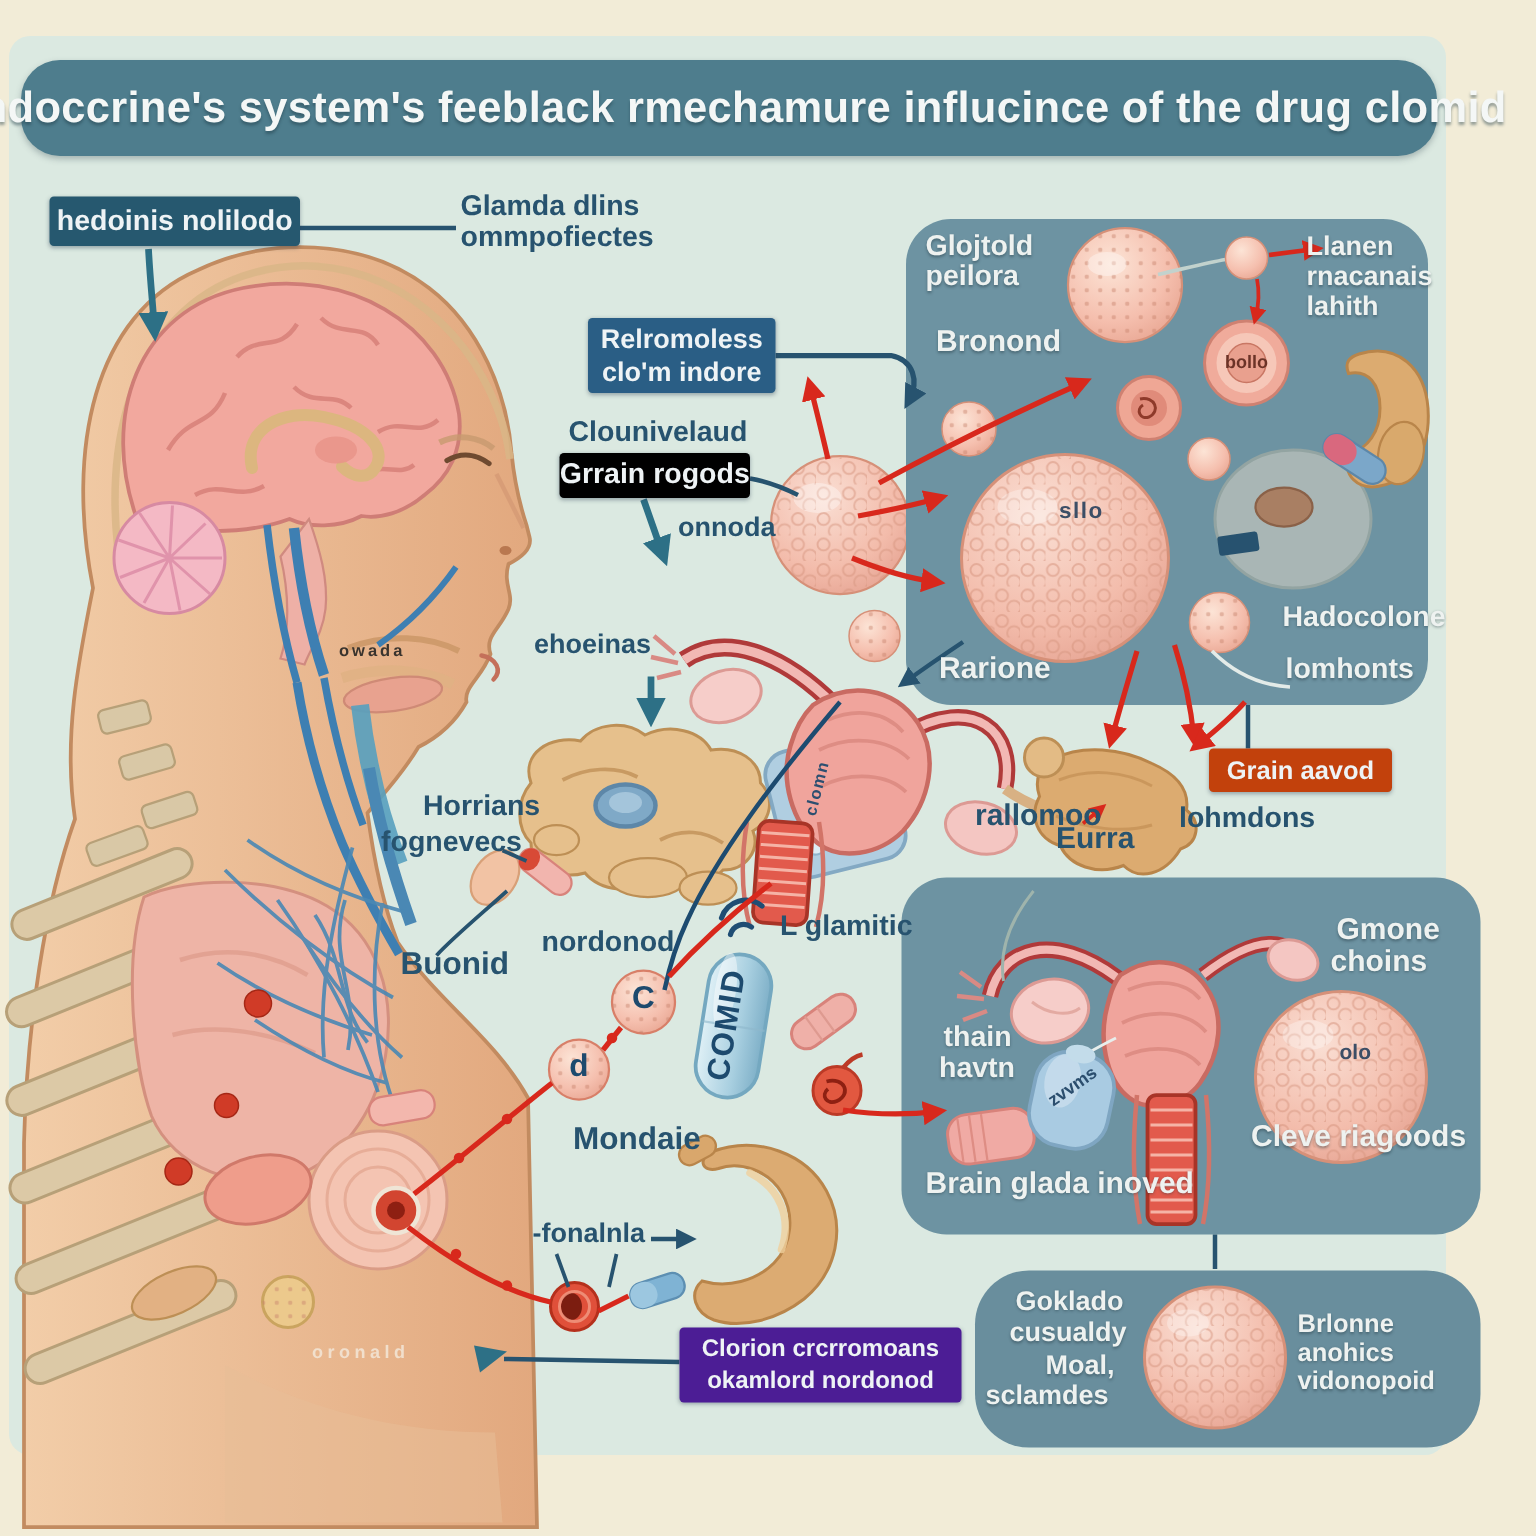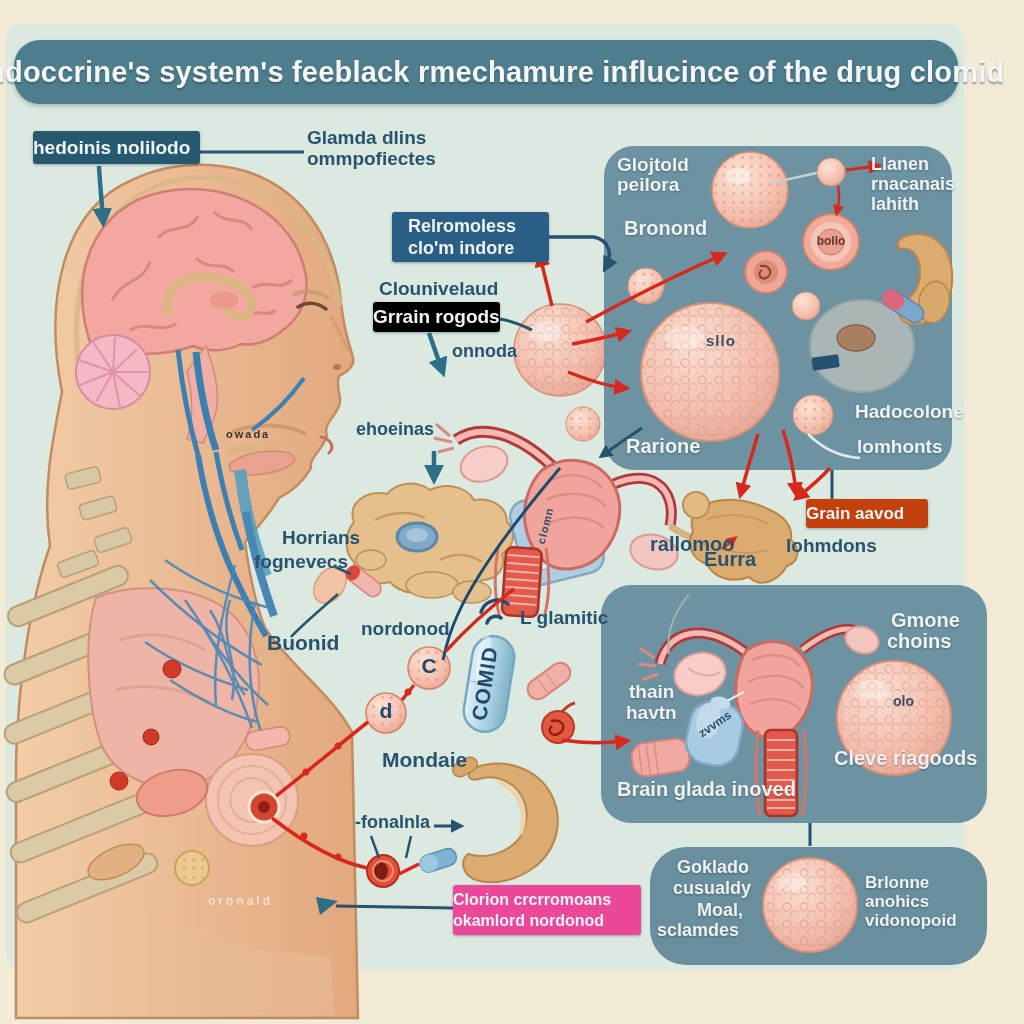--- a/index.html
+++ b/index.html
@@ -6,21 +6,21 @@
   .canvas{position:relative;width:1024px;height:1024px;background:#f2ecd7;overflow:hidden;
           font-family:"Liberation Sans",sans-serif;}
   .art{position:absolute;left:0;top:0;}
   .title-bar{position:absolute;left:14px;top:40px;width:944px;height:64px;background:#4e7d8d;
              border-radius:26px;display:flex;align-items:center;justify-content:center;
              box-shadow:0 2px 4px rgba(60,80,90,.35);}
   .title-bar span{color:#f4f7f6;font-size:29px;font-weight:800;letter-spacing:.2px;
                   text-shadow:0 2px 2px rgba(30,60,70,.45);white-space:nowrap;}
   .lbl{position:absolute;font-weight:700;font-size:19px;color:#27536f;white-space:nowrap;line-height:1.05;}
   .white{color:#eef2f0;text-shadow:0 1px 2px rgba(30,50,60,.45);}
-  .box{position:absolute;background:#2a5b80;color:#eef3f5;font-weight:700;text-align:left;
+  .box{position:absolute;background:#2a5b80;color:#eef3f5;font-weight:700;text-align:center;
        border-radius:3px;box-shadow:0 1px 3px rgba(40,60,80,.4);white-space:nowrap;}
   .ctr{text-align:center;}
 </style>
 </head>
 <body>
 
 <div class="canvas">
 
 <svg class="art" width="1024" height="1024" viewBox="0 0 1024 1024">
   <defs>
@@ -370,30 +370,30 @@
     <path d="M722,549 L734,539" stroke-width="2.5" marker-end="url(#mRed)"></path>
   </g>
 </svg>
 
 <div class="title-bar">
   <span>Endoccrine's system's feeblack rmechamure influcince of the drug clomid</span>
 </div>
 
 <div class="box" style="left:33px;top:131px;width:167px;height:33px;line-height:33px;font-size:19px;background:#26586f">hedoinis nolilodo</div>
 
-<div class="box" style="left:392px;top:212px;width:125px;padding:3px 16px;font-size:18px;line-height:22px;background:#2a5e85">
+<div class="box" style="left:392px;top:212px;width:125px;padding:3px 0;font-size:18px;line-height:22px;background:#2a5e85">
   <div>Relromoless</div>
   <div>clo'm indore</div>
 </div>
 
 <div class="box" style="left:373px;top:302px;width:127px;height:30px;line-height:30px;font-size:19px;background:#000000">Grrain rogods</div>
 
 <div class="box" style="left:806px;top:499px;width:122px;height:29px;line-height:29px;font-size:17px;background:#c2410c">Grain aavod</div>
 
-<div class="box" style="left:453px;top:885px;width:188px;padding:4px 0;font-size:16px;line-height:21px;background:#ec4899">
+<div class="box" style="left:453px;top:885px;width:188px;padding:4px 0;font-size:16px;line-height:21px;background:#4c1d95">
   <div>Clorion crcrromoans</div>
   <div>okamlord nordonod</div>
 </div>
 
 <div class="lbl" style="left:307px;top:128px">Glamda dlins</div>
 <div class="lbl" style="left:307px;top:149px">ommpofiectes</div>
 <div class="lbl" style="left:379px;top:279px">Clounivelaud</div>
 <div class="lbl" style="left:452px;top:342px;font-size:18px">onnoda</div>
 <div class="lbl" style="left:356px;top:420px;font-size:18px">ehoeinas</div>
 <div class="lbl" style="left:282px;top:528px">Horrians</div>

